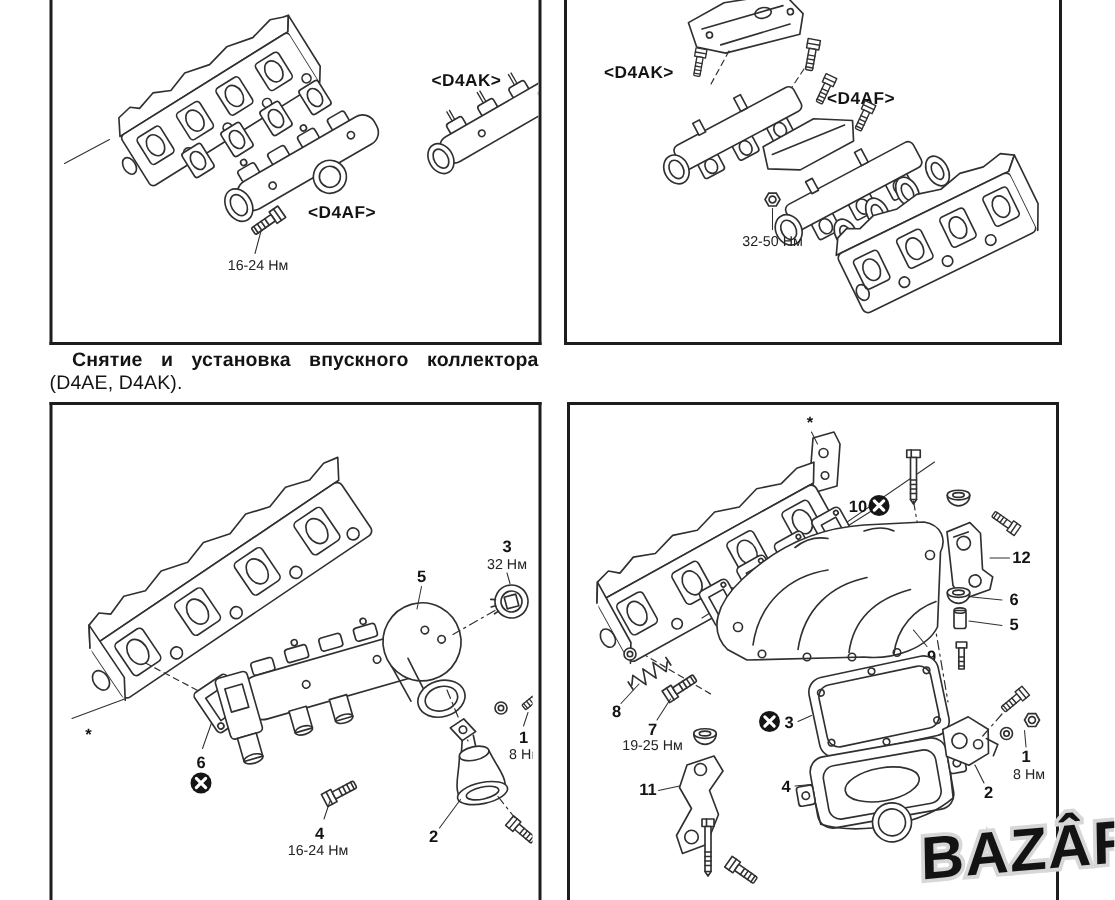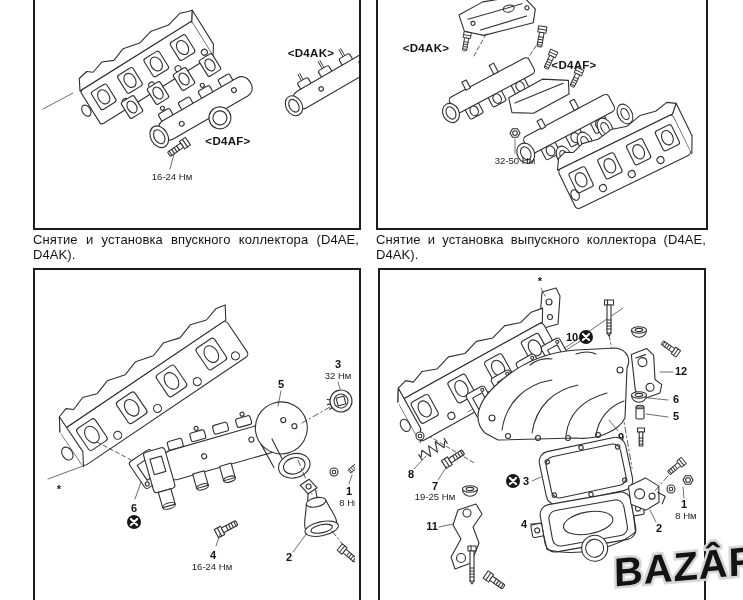--- a/index.html
+++ b/index.html
@@ -8,21 +8,21 @@
   .panel{position:absolute;border:2px solid #1d1d1d;background:#fff;overflow:hidden;}
   .panel svg{display:block;}
   .p-tl{left:33px;top:-4px;width:324px;height:232px;border-top:none;}
   .p-tr{left:376px;top:-4px;width:328px;height:232px;border-top:none;}
   .p-bl{left:33px;top:268px;width:324px;height:336px;border-bottom:none;}
   .p-br{left:378px;top:268px;width:324px;height:336px;border-bottom:none;}
   .caption{position:absolute;width:326px;font-size:13px;line-height:14.5px;color:#141414;
            text-align:justify;letter-spacing:.1px;}
   .cap-left{left:33px;top:233px;}
   .cap-right{left:376px;top:233px;width:330px;}
-  .cap-b{font-weight:normal;}
+  .cap-b{font-weight:bold;margin-left:15px;}
   .watermark{position:absolute;left:612px;top:534px;z-index:6;pointer-events:none;}
   
   text{font-family:"Liberation Sans",sans-serif;fill:#131313;}
   .lbl{font-weight:bold;font-size:11px;text-anchor:middle;}
   .trq{font-size:9.5px;text-anchor:middle;fill:#232323;}
   .variant{font-weight:bold;font-size:11.5px;text-anchor:middle;letter-spacing:.3px;}
   .art{stroke:#303030;fill:none;stroke-width:1.1;stroke-linejoin:round;stroke-linecap:round;}
   .thin{stroke-width:.7;}
   .dash{stroke-dasharray:4 3;stroke-width:.8;}
   .ddot{stroke-dasharray:6 3 1.5 3;stroke-width:.8;}
@@ -225,24 +225,20 @@
         <circle cx="-29" cy="16" r="3.5"></circle>
           <circle cx="3" cy="16" r="3.5"></circle>
           <circle cx="35" cy="16" r="3.5"></circle>
         <ellipse cx="-57" cy="10" rx="4" ry="5.5"></ellipse>
       </g>
     </svg>
   </div>
 
   <div class="caption cap-left">
     <span class="cap-b">Снятие и установка впускного коллектора</span>
-    <span>(D4AE, D4AK).</span>
-  </div>
-  <div class="caption cap-right">
-    <span class="cap-b">Снятие и установка выпускного коллектора</span>
     <span>(D4AE, D4AK).</span>
   </div>
 
   <div class="panel p-bl">
     <svg width="320" height="332" viewBox="0 0 320 332">
       <g class="art" transform="translate(25,162) rotate(-34)">
         <path d="M0,0 L8,-13 L18,-16 L24,-11 L38,-16 L52,-11 L68,-16 L86,-11 L102,-16 L120,-11 L136,-16 L152,-11 L168,-16 L184,-11 L198,-15 L208,-13 L200,0 Z" fill="#fff"></path>
         <rect x="0" y="0" width="200" height="42" rx="4" fill="#fff"></rect>
         <path d="M0,0 L8,-13 L8,29 L0,42" fill="#fff"></path>
         <rect x="14" y="7" width="22" height="26" rx="3"></rect>

